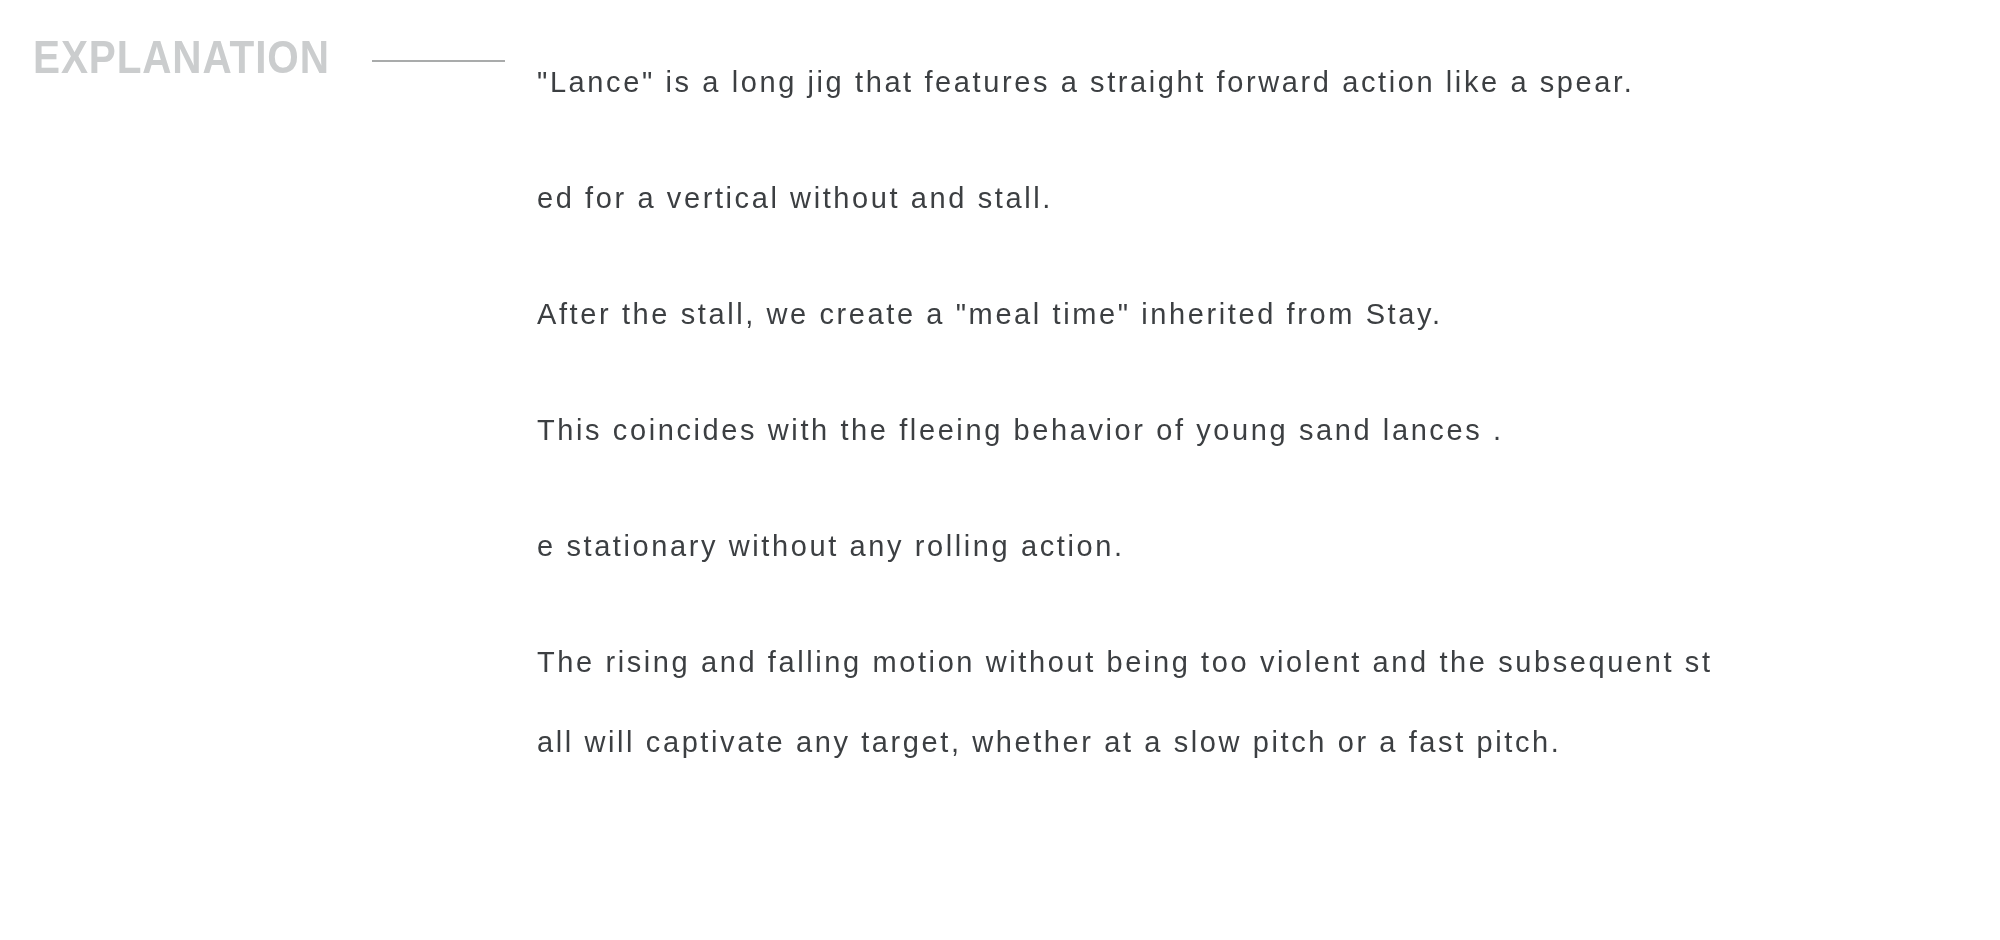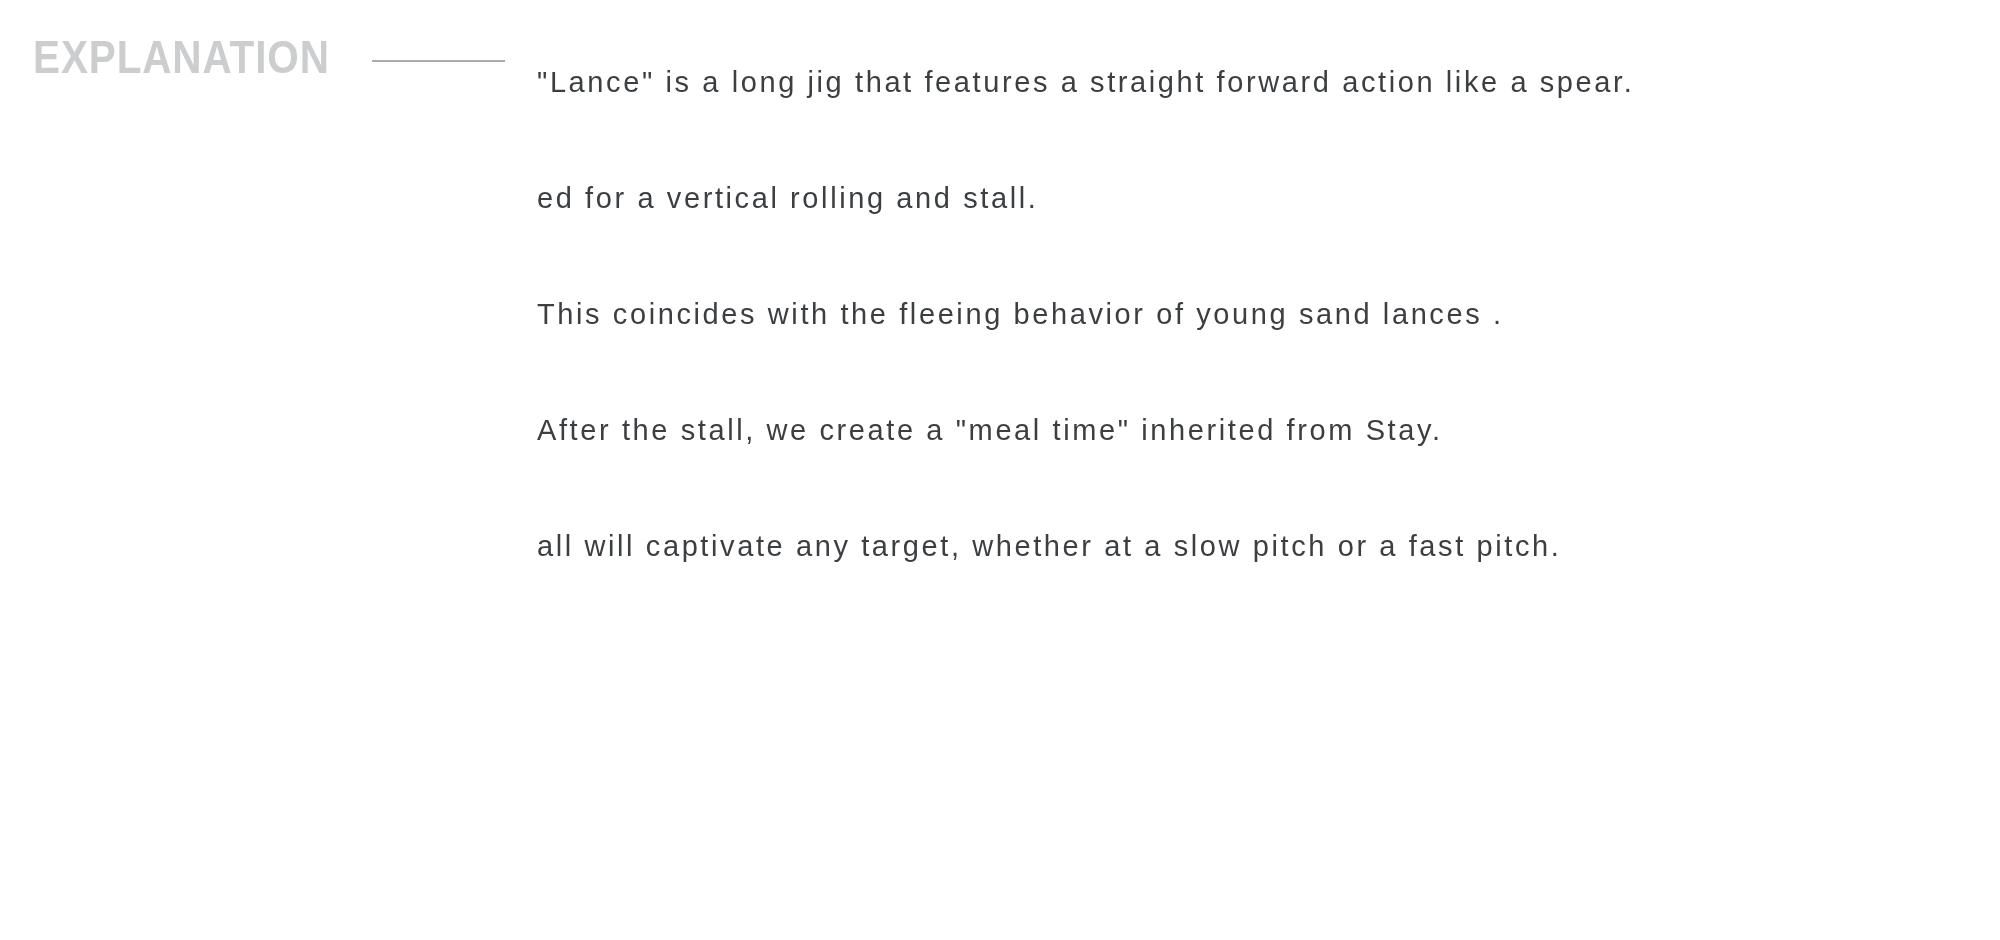--- a/index.html
+++ b/index.html
@@ -65,32 +65,34 @@
   </div>
   <div class="heading-rule"></div>
 
   <div class="content">
 
     <div class="paragraph">
       <div class="line">"Lance" is a long jig that features a straight forward action like a spear.</div>
     </div>
 
     <div class="paragraph">
-      <div class="line">ed for a vertical rolling and stall.</div>
+      <div class="line">ed for a vertical without and stall.</div>
+    </div>
+
+    <div class="paragraph">
+      <div class="line">After the stall, we create a "meal time" inherited from Stay.</div>
     </div>
 
     <div class="paragraph">
       <div class="line">This coincides with the fleeing behavior of young sand lances .</div>
     </div>
 
     <div class="paragraph">
-      <div class="line">After the stall, we create a "meal time" inherited from Stay.</div>
+      <div class="line">e stationary without any rolling action.</div>
     </div>
 
     <div class="paragraph">
-    </div>
-
-    <div class="paragraph">
+      <div class="line">The rising and falling motion without being too violent and the subsequent st</div>
       <div class="line">all will captivate any target, whether at a slow pitch or a fast pitch.</div>
     </div>
 
   </div>
 </div>
 
 </body></html>

